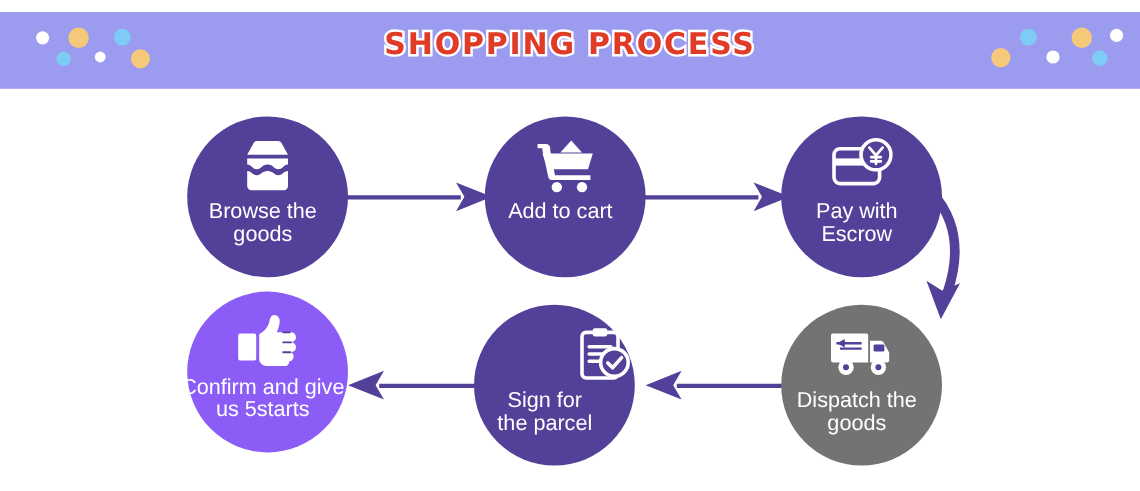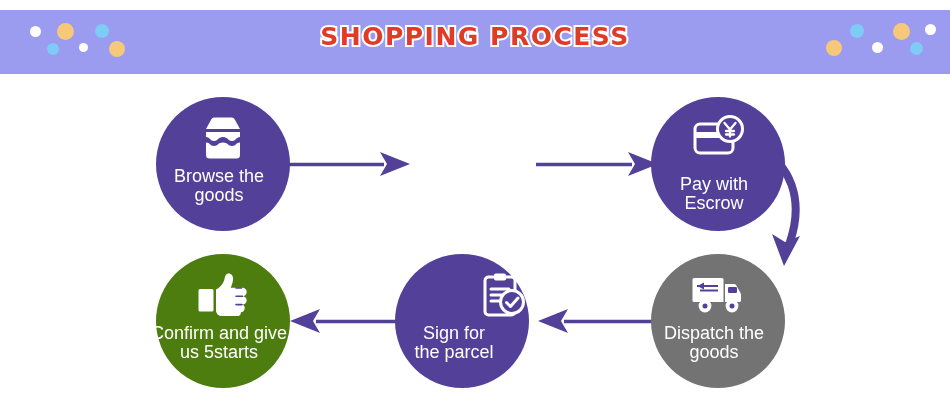--- a/index.html
+++ b/index.html
@@ -143,22 +143,33 @@
   <div class="node" id="node-0" style="left: 156px; top: 34px; background: rgb(82, 64, 153);">
     <svg class="node-icon" viewBox="0 0 52 46">
       <path fill="#ffffff" d="M9 14 L14.5 4 A3 3 0 0 1 17 2.5 L35 2.5 A3 3 0 0 1 37.5 4 L43 14 Z"></path>
       <path fill="#ffffff" d="M9 17 L43 17 A0 0 0 0 1 43 17 L43 22 C39 22 39 26 35 26 C31 26 31 22 26 22 C21 22 21 26 17 26 C13 26 13 22 9 22 Z"></path>
       <path fill="#ffffff" d="M9 27.5 C13 27.5 13 31 17 31 C21 31 21 27.5 26 27.5 C31 27.5 31 31 35 31 C39 31 39 27.5 43 27.5 L43 40 A3.5 3.5 0 0 1 39.5 43.5 L12.5 43.5 A3.5 3.5 0 0 1 9 40 Z"></path>
     </svg>
     <div class="node-label">Browse the
 goods</div>
   </div>
 
-
-  <div class="node" id="node-2" style="left: 651px; top: 34px; background: rgb(82, 64, 153); gap: 8px;">
+  <div class="node" id="node-1" style="left: 404px; top: 34px; background: rgb(82, 64, 153);">
+    <svg class="node-icon" viewBox="0 0 52 46">
+      <path fill="#ffffff" d="M31 2 L40 12 L22 12 Z"></path>
+      <path fill="#ffffff" d="M3 5 L10 5 A3.5 3.5 0 0 1 13.5 8.5 L13.5 10 L7 10 L7 8.5 L3 8.5 Z"></path>
+      <path fill="#ffffff" d="M7 13 L49 13 L45 26 L11.5 26 Z"></path>
+      <path fill="#ffffff" d="M7 10 L13.5 10 L17.5 31 L47 31 L47 35 L14.5 35 A2.5 2.5 0 0 1 12 33 Z"></path>
+      <circle fill="#ffffff" cx="19" cy="41" r="4.3"></circle>
+      <circle fill="#ffffff" cx="40" cy="41" r="4.3"></circle>
+    </svg>
+    <div class="node-label">Add to cart</div>
+  </div>
+
+  <div class="node" id="node-2" style="left: 651px; top: 34px; background: rgb(82, 64, 153);">
     <svg class="node-icon" viewBox="0 0 52 46">
       <rect x="3" y="9" width="38" height="29" rx="5" ry="5" fill="none" stroke="#ffffff" stroke-width="3"></rect>
       <rect x="3" y="17" width="38" height="6" fill="#ffffff"></rect>
       <circle cx="38" cy="14" r="12.5" fill="#524099" stroke="#ffffff" stroke-width="3"></circle>
       <path d="M32.5 8 L38 14.5 L43.5 8 M34 16 L42 16 M34 19.5 L42 19.5 M38 14.5 L38 21.5" stroke="#ffffff" stroke-width="2.3" fill="none" stroke-linecap="round"></path>
     </svg>
     <div class="node-label">Pay with
 Escrow</div>
   </div>
 
@@ -184,21 +195,21 @@
       <rect x="8" y="5" width="30" height="38" rx="3.5" ry="3.5" fill="none" stroke="#ffffff" stroke-width="3"></rect>
       <rect x="17" y="1.5" width="12" height="7" rx="1.8" fill="#ffffff"></rect>
       <path d="M14 17 L32 17 M14 23 L28 23 M14 29 L22 29" stroke="#ffffff" stroke-width="3" stroke-linecap="round"></path>
       <circle cx="35" cy="30" r="11.5" fill="#524099" stroke="#ffffff" stroke-width="3"></circle>
       <path d="M29.5 30.5 L33.5 34.5 L41 26" stroke="#ffffff" stroke-width="3" fill="none" stroke-linecap="round" stroke-linejoin="round"></path>
     </svg>
     <div class="node-label">Sign for
 the parcel</div>
   </div>
 
-  <div class="node" id="node-5" style="left: 156px; top: 191px; background: #4d7c0f;">
+  <div class="node" id="node-5" style="left: 156px; top: 180px; background: #8b5cf6;">
     <svg class="node-icon" viewBox="0 0 52 46">
       <path fill="#ffffff" d="M3 17 L15 17 A1.5 1.5 0 0 1 16.5 18.5 L16.5 38 A1.5 1.5 0 0 1 15 39.5 L3 39.5 A1.5 1.5 0 0 1 1.5 38 L1.5 18.5 A1.5 1.5 0 0 1 3 17 Z"></path>
       <path fill="#ffffff" d="M19 17.5 C23 15.5 26.5 11.5 27.5 7 C28 4 29 1.5 31.5 1.5 C34.5 1.5 36.5 4 36 8 C35.6 11.2 34.6 13.8 33.6 15.8 L45.5 15.8 A4.2 4.2 0 0 1 45.5 24.2 A4.2 4.2 0 0 1 45.5 32.6 A4.1 4.1 0 0 1 44 40.3 A4 4 0 0 1 41.5 44 L25 44 A6 6 0 0 1 19 39 Z"></path>
       <path d="M44.5 16 L39 16 M45.5 24.3 L39 24.3 M45 32.6 L39 32.6" stroke="#524099" stroke-width="1.6" stroke-linecap="round"></path>
     </svg>
     <div class="node-label">Confirm and give
 us 5starts</div>
   </div>
 
 </div>

